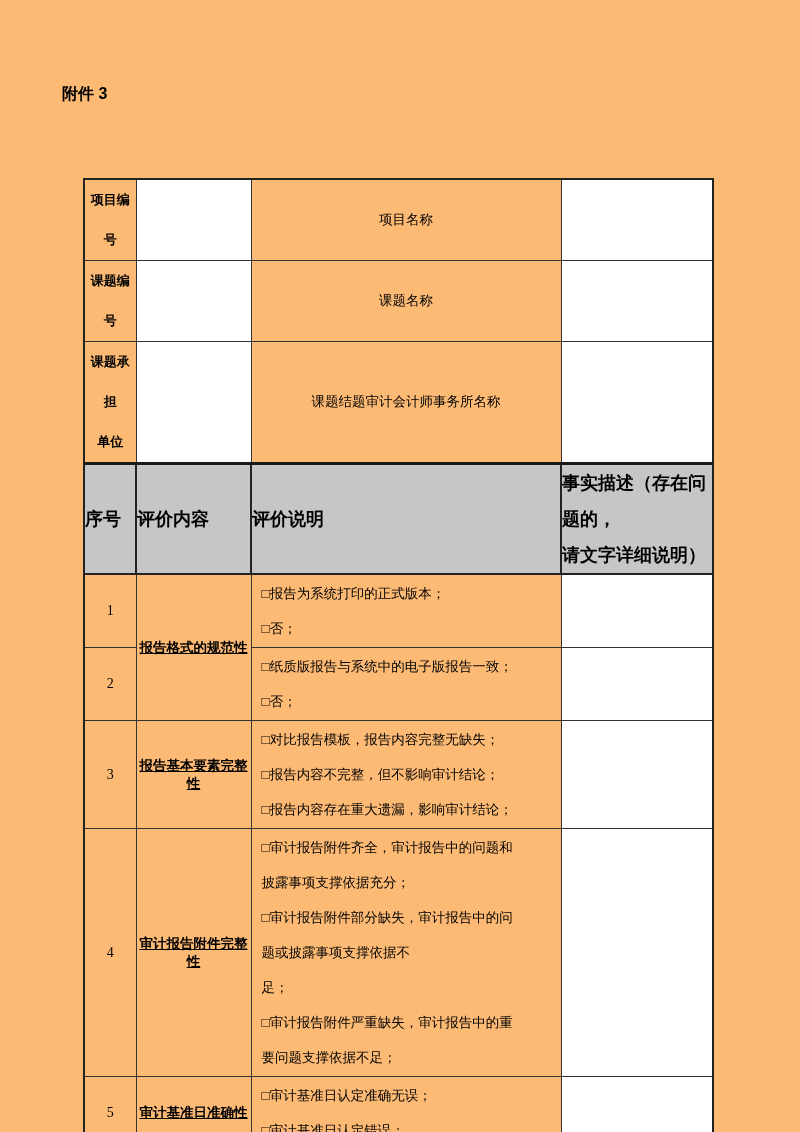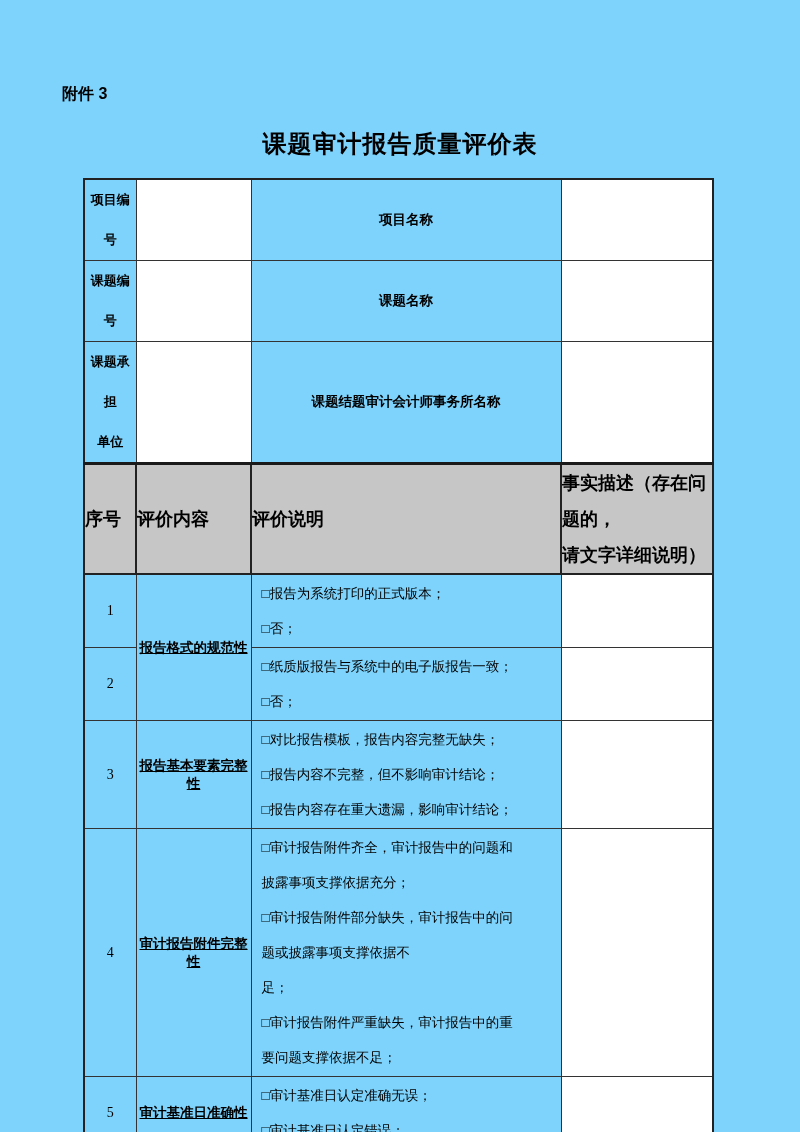--- a/index.html
+++ b/index.html
@@ -1,20 +1,20 @@
 <!DOCTYPE html>
 <html><head>
 <meta charset="utf-8">
 <style>
   html, body { margin: 0; padding: 0; background: #ffffff; }
   .page {
     position: relative;
     width: 800px;
     height: 1132px;
-    background: #7dd3fc;
+    background: #fdba74;
     color: #000000;
     font-family: "Liberation Sans", sans-serif;
     overflow: hidden;
   }
   .attachment {
     position: absolute;
     left: 62px;
     top: 84px;
     font-size: 16px;
     font-weight: bold;
@@ -49,21 +49,21 @@
   tr.ir3 { height: 83px; }
   tr.header-row { height: 87px; }
   .label-cell {
     font-weight: bold;
     font-size: 13px;
     text-align: center;
     line-height: 40px;
   }
   .label-line { line-height: 40px; }
   .center-label-cell {
-    font-weight: bold;
+    font-weight: normal;
     font-size: 13.5px;
     text-align: center;
   }
   tr.header-row td {
     background: #c6c6c6;
     font-weight: bold;
     text-align: left;
     font-size: 18px;
     border: 2px solid #222222;
     border-top: 3px solid #1a1a1a;
@@ -91,21 +91,20 @@
   }
   .fact-cell, .input-cell { background: #ffffff; }
 </style>
 </head>
 <body>
 
 <div class="page">
 
   <div class="attachment">附件 3</div>
 
-  <div class="doc-title">课题审计报告质量评价表</div>
 
   <table class="eval-table">
     <colgroup>
       <col style="width:52px">
       <col style="width:115px">
       <col style="width:310px">
       <col style="width:152px">
     </colgroup>
 
     <tbody>

